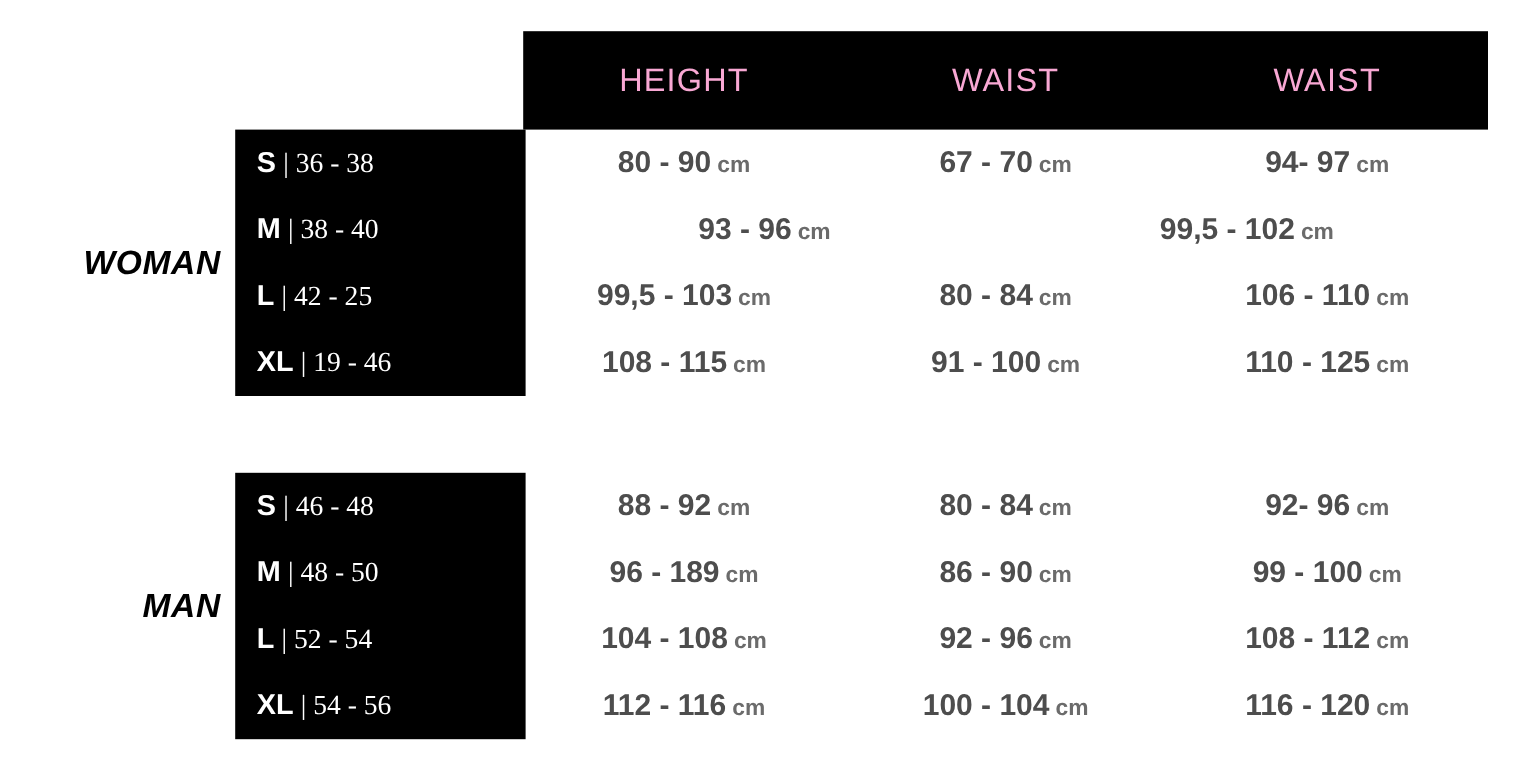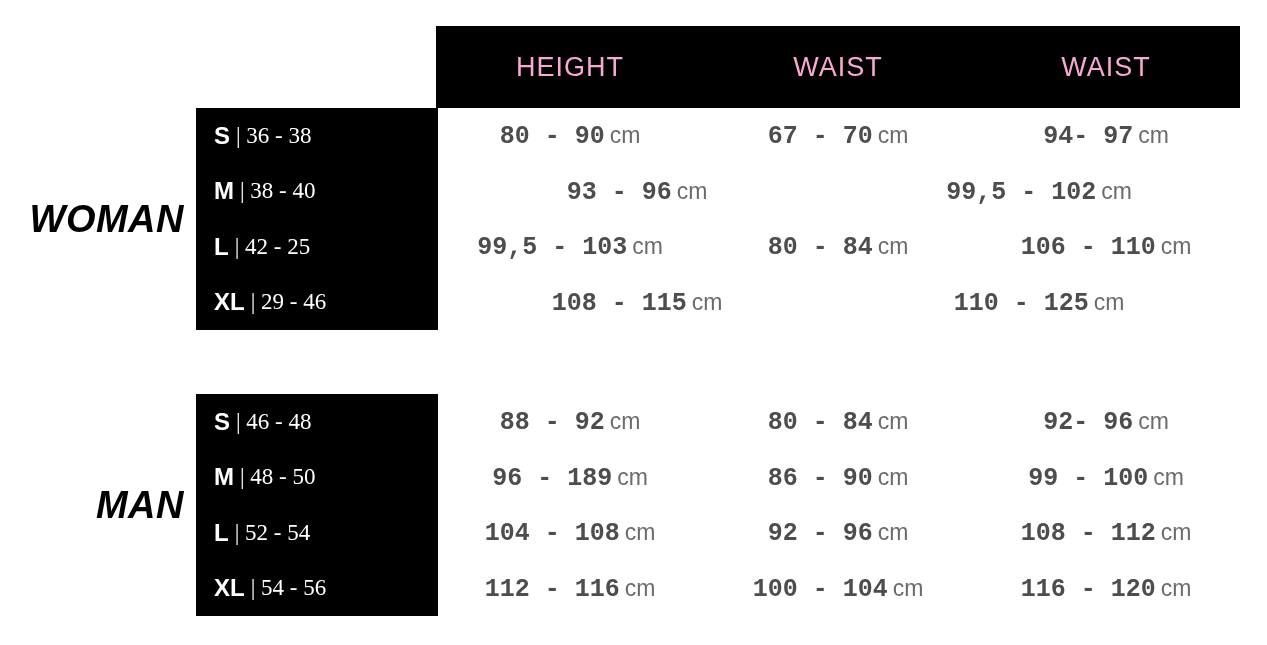--- a/index.html
+++ b/index.html
@@ -57,21 +57,21 @@
     left: 0;
     width: 196px;
     top: 0;
     height: 222px;
     display: flex;
     align-items: center;
     justify-content: flex-end;
     padding-right: 12px;
     box-sizing: border-box;
     color: #000000;
-    font-size: 38px;
+    font-size: 28px;
     font-weight: bold;
     font-style: italic;
     letter-spacing: 0.5px;
   }
 
   .size-col {
     position: absolute;
     left: 196px;
     top: 0;
     width: 242px;
@@ -119,26 +119,25 @@
     flex: 1 1 0;
     text-align: center;
     color: #5a5a5a;
     font-size: 25px;
     white-space: nowrap;
   }
   .value-cell .num {
     font-weight: bold;
     color: #4d4d4d;
     font-size: 25px;
-    font-family: Liberation Mono, monospace;
   }
   .value-cell .unit {
-    font-weight: 400;
+    font-weight: 700;
     color: #6b6b6b;
-    font-size: 23px;
+    font-size: 19px;
     margin-left: 5px;
   }
 </style>
 </head>
 <body>
 
 <div class="chart">
 
   <div class="header-bar">
     <div class="header-cell">HEIGHT</div>
@@ -157,21 +156,21 @@
       <div class="size-cell">
         <span class="sz">M</span>
         <span class="rng">| 38 - 40</span>
       </div>
       <div class="size-cell">
         <span class="sz">L</span>
         <span class="rng">| 42 - 25</span>
       </div>
       <div class="size-cell">
         <span class="sz">XL</span>
-        <span class="rng">| 29 - 46</span>
+        <span class="rng">| 19 - 46</span>
       </div>
     </div>
 
     <div class="values">
       <div class="value-row">
         <div class="value-cell">
           <span class="num">80 - 90</span><span class="unit">cm</span>
         </div>
         <div class="value-cell">
           <span class="num">67 - 70</span><span class="unit">cm</span>
@@ -195,20 +194,23 @@
         <div class="value-cell">
           <span class="num">80 - 84</span><span class="unit">cm</span>
         </div>
         <div class="value-cell">
           <span class="num">106 - 110</span><span class="unit">cm</span>
         </div>
       </div>
       <div class="value-row">
         <div class="value-cell">
           <span class="num">108 - 115</span><span class="unit">cm</span>
+        </div>
+        <div class="value-cell">
+          <span class="num">91 - 100</span><span class="unit">cm</span>
         </div>
         <div class="value-cell">
           <span class="num">110 - 125</span><span class="unit">cm</span>
         </div>
       </div>
     </div>
   </div>
 
   <div class="group group-man">
     <div class="group-label">MAN</div>

